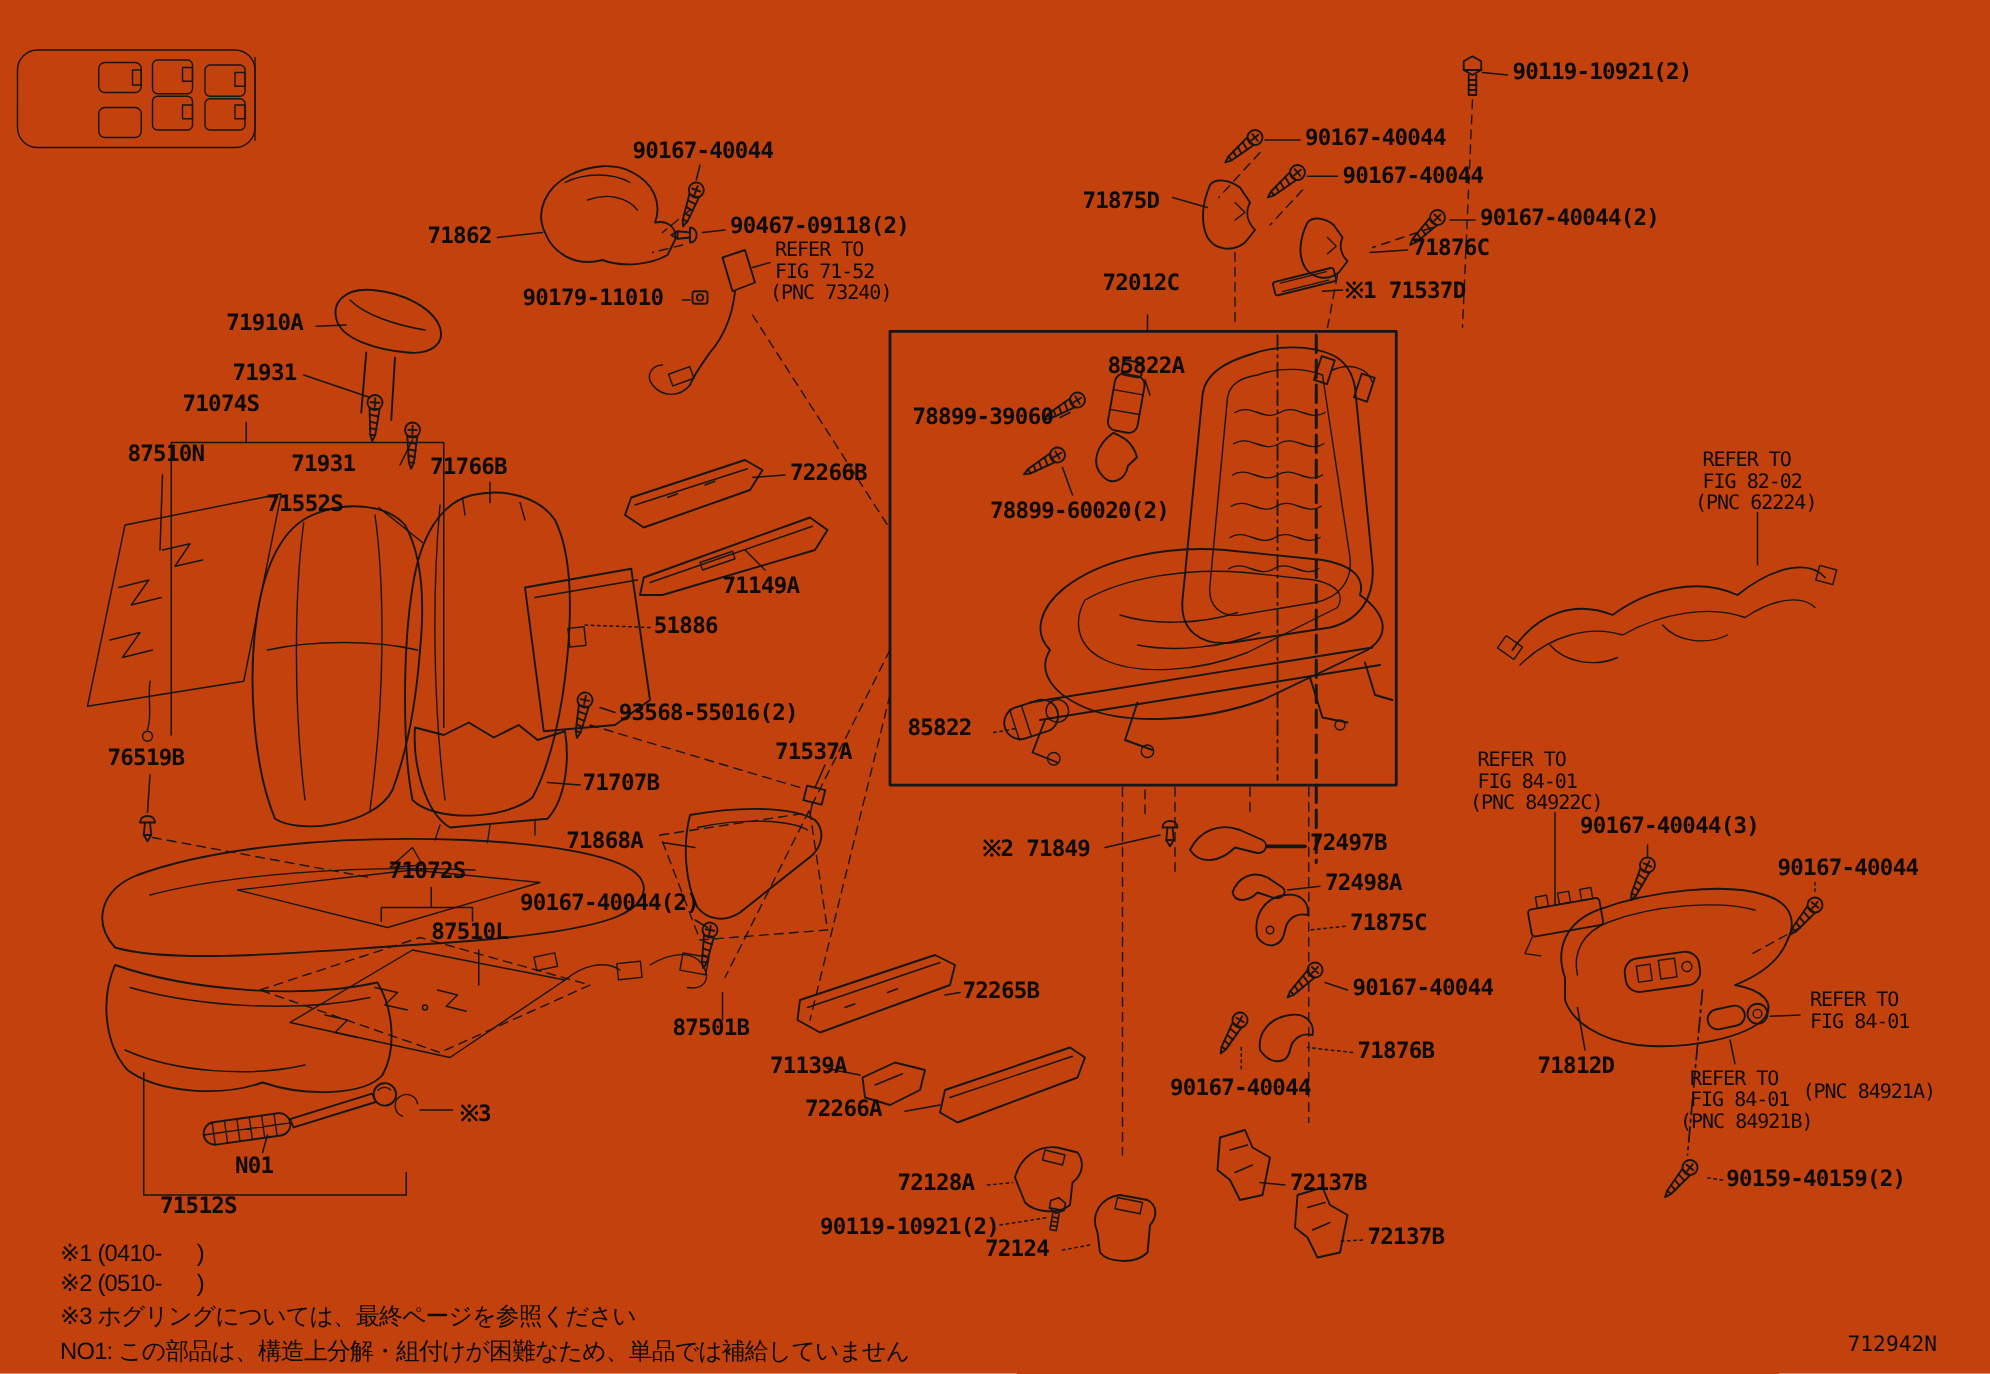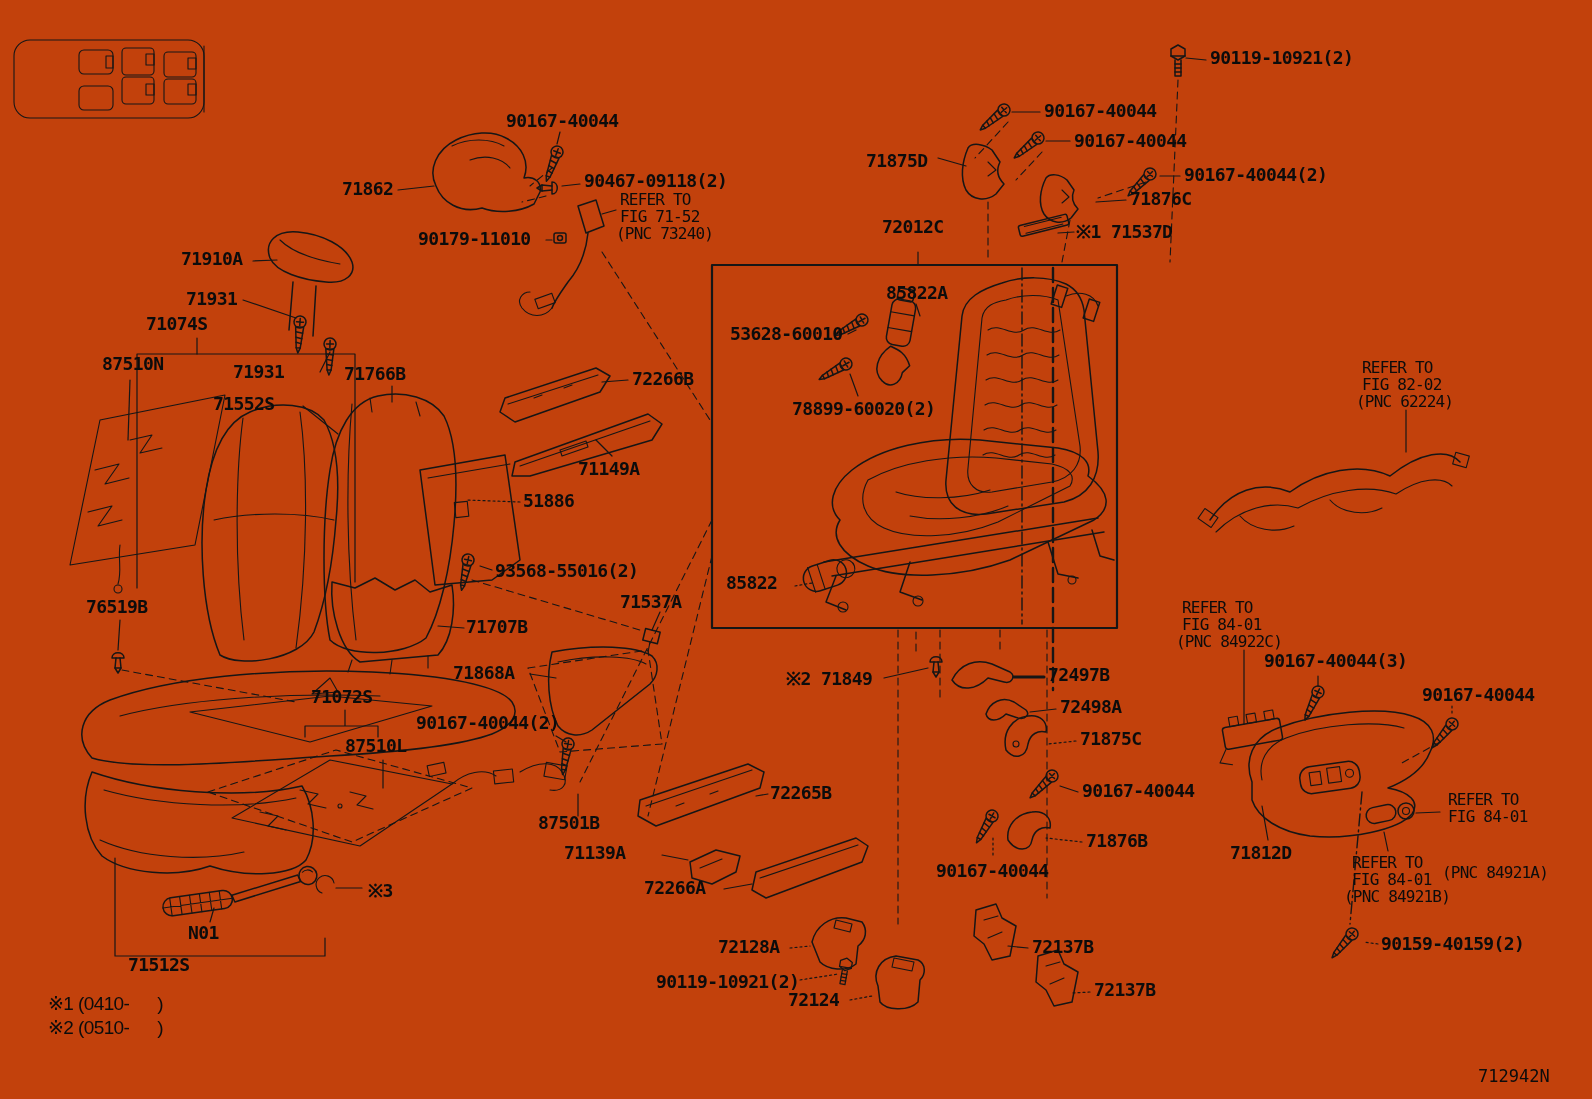--- a/index.html
+++ b/index.html
@@ -418,21 +418,21 @@
 <div class="lbl" style="left:1076px;top:219px">※1 71537D</div>
 <div class="lbl" style="left:506px;top:110px">90167-40044</div>
 <div class="lbl" style="left:342px;top:178px">71862</div>
 <div class="lbl" style="left:584px;top:170px">90467-09118(2)</div>
 <div class="lbl ref" style="left:620px;top:190px">REFER TO</div>
 <div class="lbl ref" style="left:620px;top:207px">FIG 71-52</div>
 <div class="lbl ref" style="left:616px;top:224px">(PNC 73240)</div>
 <div class="lbl" style="left:418px;top:228px">90179-11010</div>
 <div class="lbl" style="left:882px;top:216px">72012C</div>
 <div class="lbl" style="left:886px;top:282px">85822A</div>
-<div class="lbl" style="left:730px;top:323px">53628-60010</div>
+<div class="lbl" style="left:730px;top:323px">78899-39060</div>
 <div class="lbl" style="left:792px;top:398px">78899-60020(2)</div>
 <div class="lbl" style="left:726px;top:572px">85822</div>
 <div class="lbl" style="left:181px;top:248px">71910A</div>
 <div class="lbl" style="left:186px;top:288px">71931</div>
 <div class="lbl" style="left:146px;top:313px">71074S</div>
 <div class="lbl" style="left:102px;top:353px">87510N</div>
 <div class="lbl" style="left:233px;top:361px">71931</div>
 <div class="lbl" style="left:344px;top:363px">71766B</div>
 <div class="lbl" style="left:213px;top:393px">71552S</div>
 <div class="lbl" style="left:632px;top:368px">72266B</div>
@@ -441,21 +441,21 @@
 <div class="lbl" style="left:495px;top:560px">93568-55016(2)</div>
 <div class="lbl" style="left:620px;top:591px">71537A</div>
 <div class="lbl" style="left:466px;top:616px">71707B</div>
 <div class="lbl" style="left:86px;top:596px">76519B</div>
 <div class="lbl" style="left:453px;top:662px">71868A</div>
 <div class="lbl" style="left:311px;top:686px">71072S</div>
 <div class="lbl" style="left:345px;top:735px">87510L</div>
 <div class="lbl" style="left:416px;top:712px">90167-40044(2)</div>
 <div class="lbl" style="left:538px;top:812px">87501B</div>
 <div class="lbl" style="left:770px;top:782px">72265B</div>
-<div class="lbl" style="left:564px;top:842px">71139A</div>
+<div class="lbl" style="left:616px;top:842px">71139A</div>
 <div class="lbl" style="left:644px;top:877px">72266A</div>
 <div class="lbl" style="left:786px;top:666px">※2 71849</div>
 <div class="lbl" style="left:1048px;top:664px">72497B</div>
 <div class="lbl" style="left:1060px;top:696px">72498A</div>
 <div class="lbl" style="left:1080px;top:728px">71875C</div>
 <div class="lbl" style="left:1082px;top:780px">90167-40044</div>
 <div class="lbl" style="left:1086px;top:830px">71876B</div>
 <div class="lbl" style="left:936px;top:860px">90167-40044</div>
 <div class="lbl ref" style="left:1362px;top:358px">REFER TO</div>
 <div class="lbl ref" style="left:1362px;top:375px">FIG 82-02</div>
@@ -477,15 +477,17 @@
 <div class="lbl" style="left:656px;top:971px">90119-10921(2)</div>
 <div class="lbl" style="left:788px;top:989px">72124</div>
 <div class="lbl" style="left:1032px;top:936px">72137B</div>
 <div class="lbl" style="left:1094px;top:979px">72137B</div>
 <div class="lbl" style="left:188px;top:922px">N01</div>
 <div class="lbl" style="left:128px;top:954px">71512S</div>
 <div class="lbl" style="left:368px;top:878px">※3</div>
 
 <div class="lbl note" style="left:48px;top:992px">※1 (0410-      )</div>
 <div class="lbl note" style="left:48px;top:1016px">※2 (0510-      )</div>
+<div class="lbl note" style="left:48px;top:1040px">※3 ホグリングについては、最終ページを参照ください</div>
+<div class="lbl note" style="left:48px;top:1068px">NO1: この部品は、構造上分解・組付けが困難なため、単品では補給していません</div>
 <div class="lbl docid" style="left:1478px;top:1066px">712942N</div>
 
 </div>
 
 </body></html>

